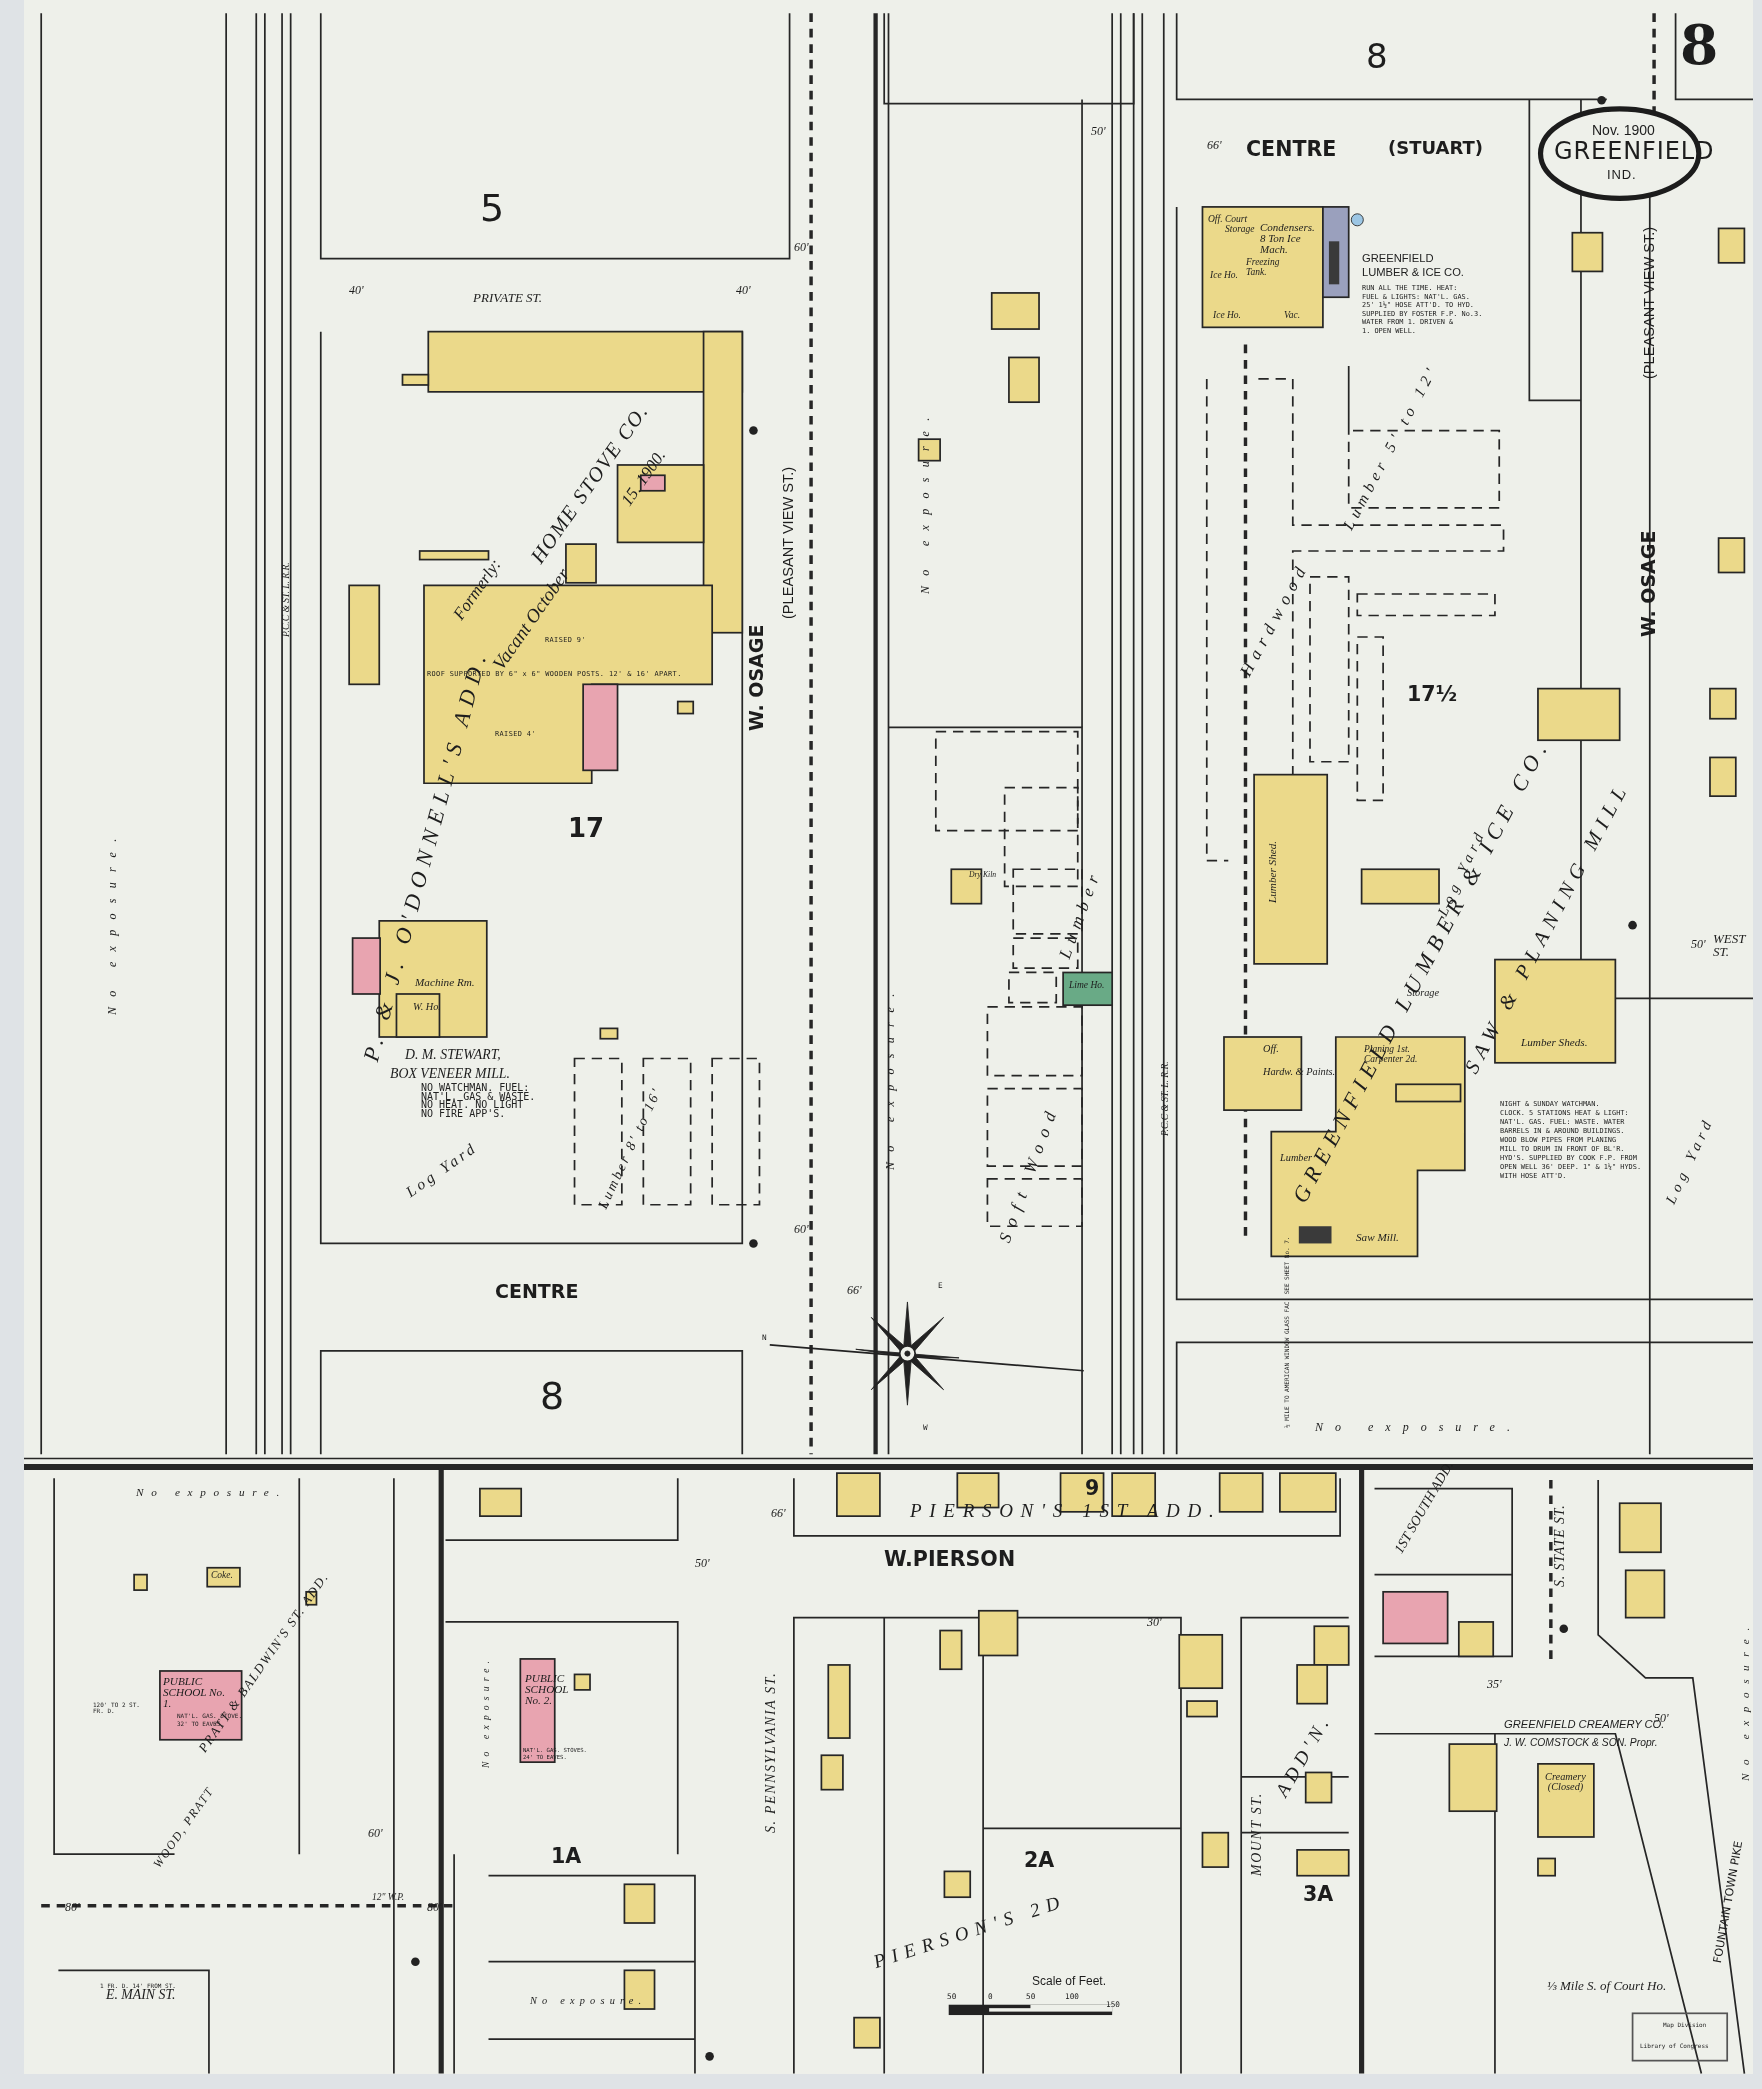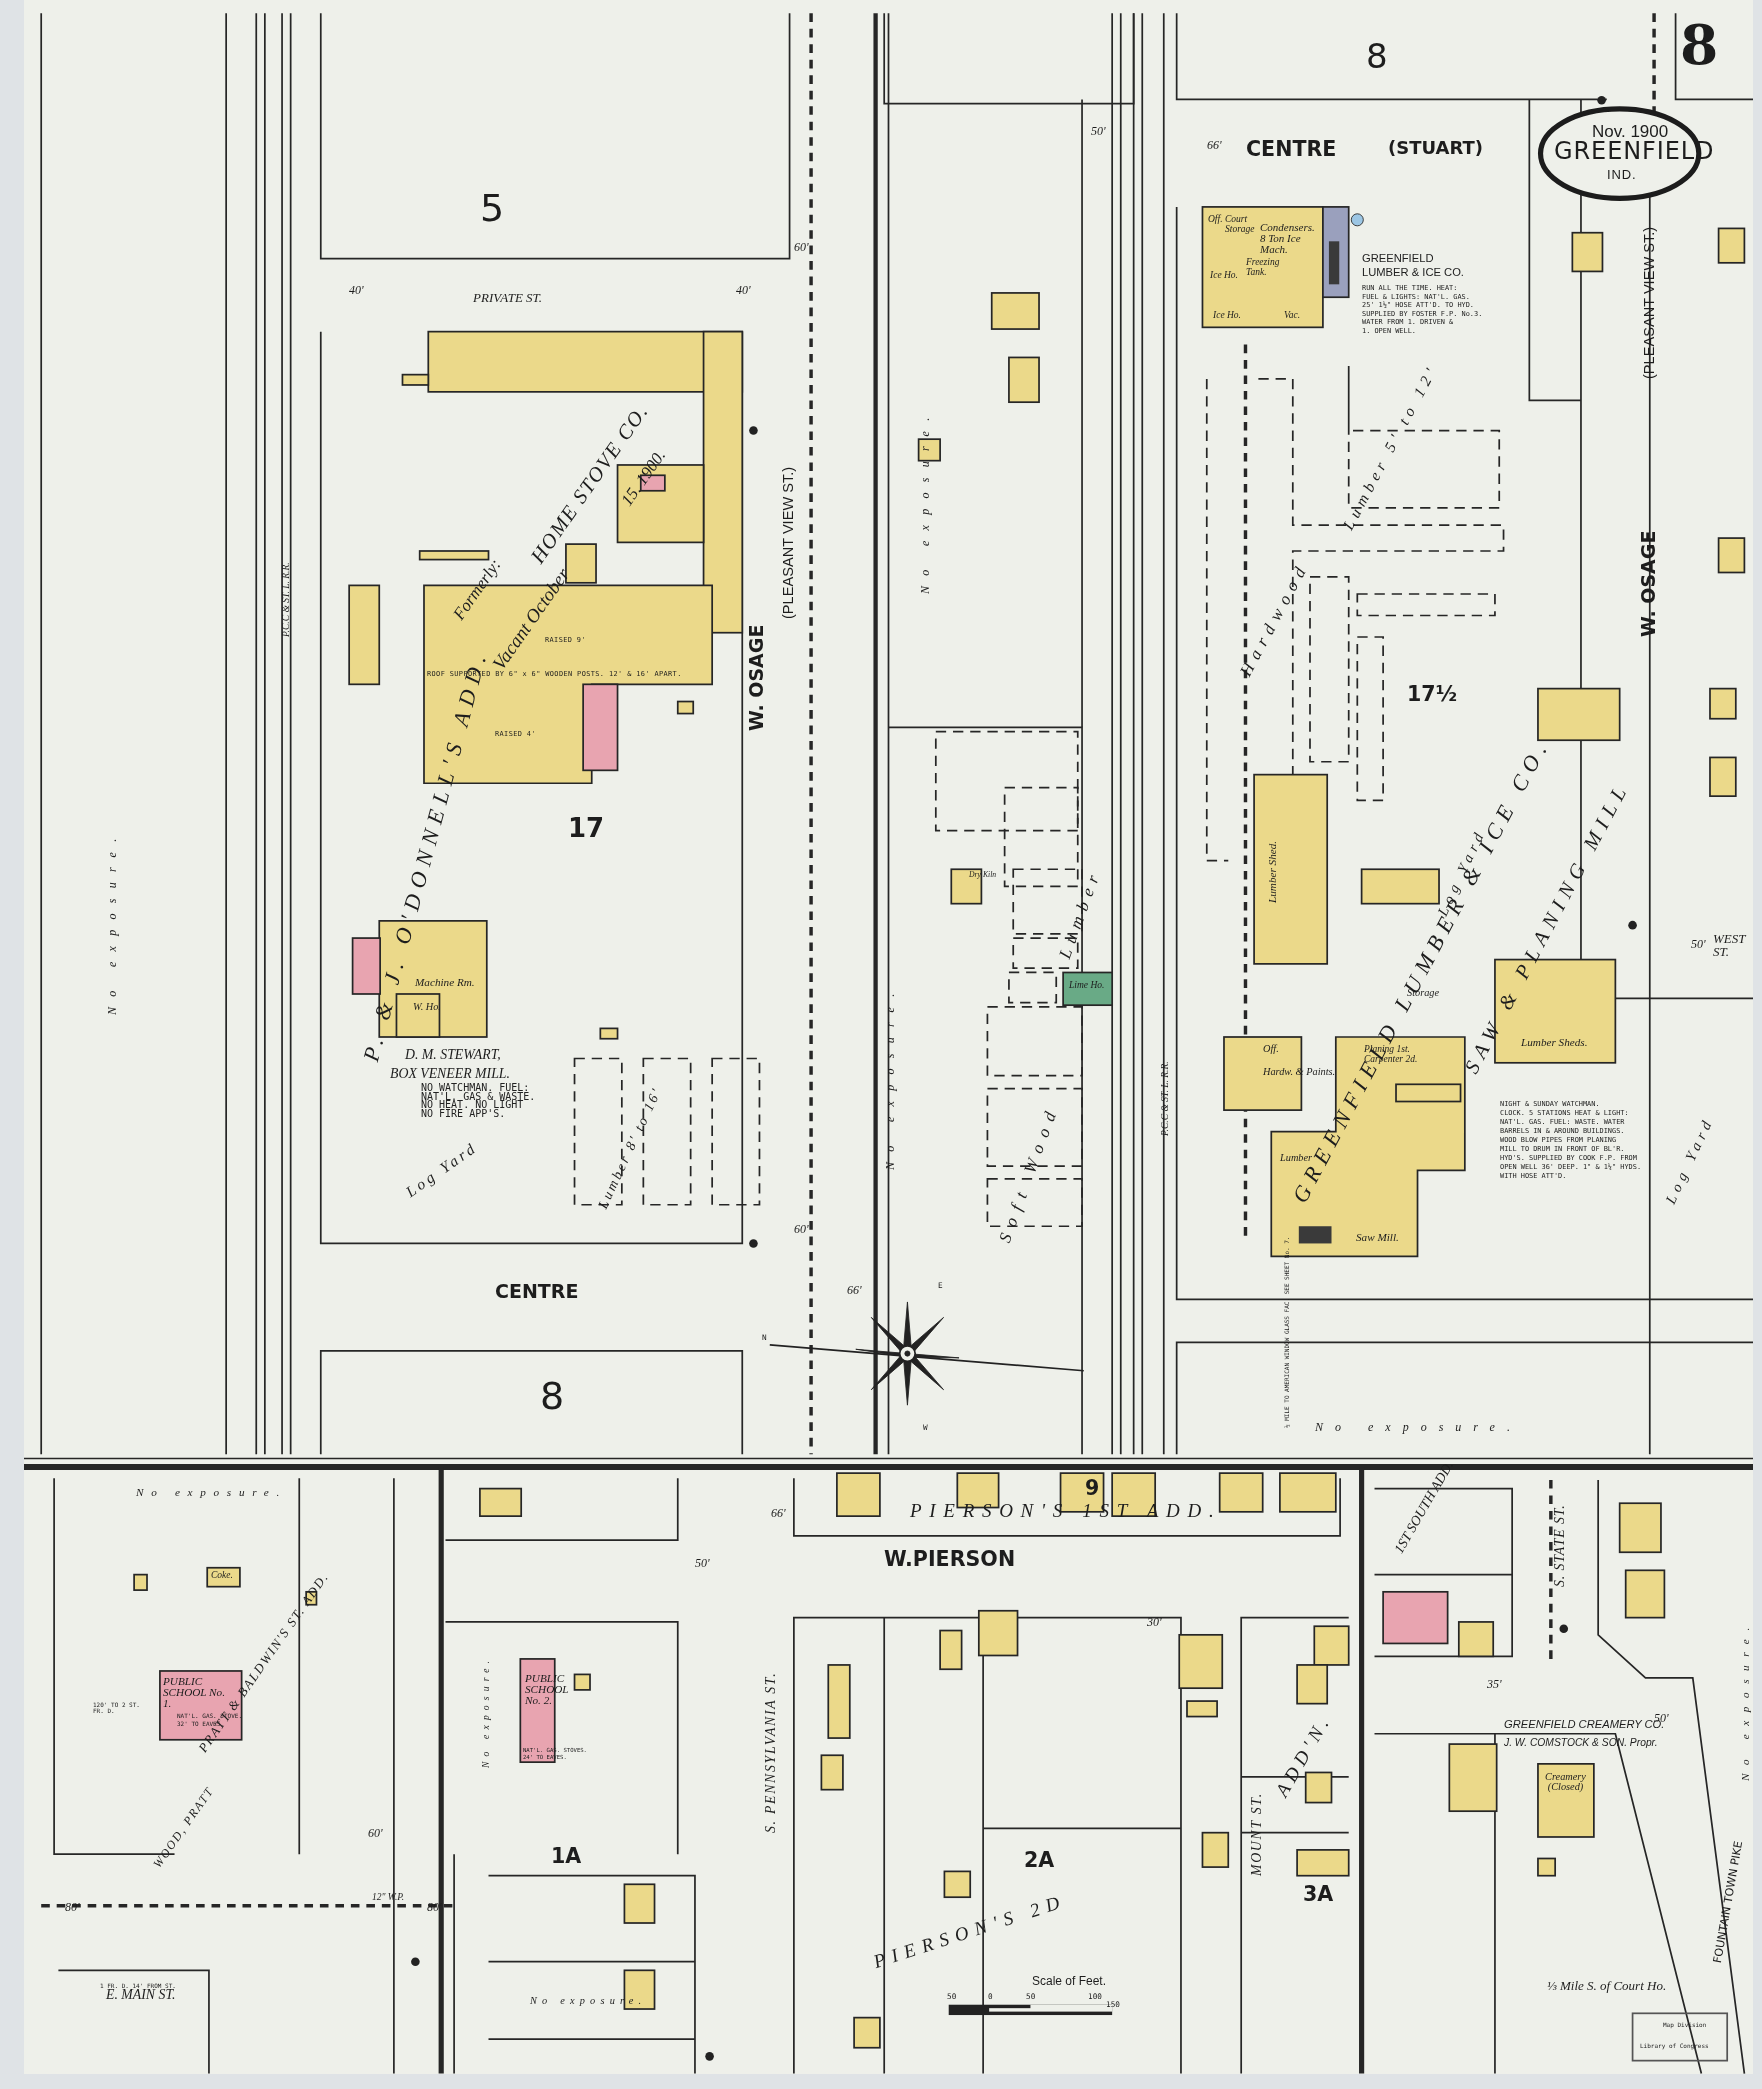--- a/index.html
+++ b/index.html
@@ -224,21 +224,21 @@
         <circle cx="848" cy="1445" r="5"></circle>
         <circle cx="1870" cy="1075" r="5"></circle>
         <circle cx="1790" cy="1893" r="5"></circle>
         <circle cx="455" cy="2280" r="5"></circle>
         <circle cx="797" cy="2390" r="5"></circle>
       </g>
 
   <rect x="1870" y="2340" width="110" height="55" fill="none" stroke="#555" stroke-width="2"></rect>
 </svg>
 
-<div class="lbl" style="left:1568px;top:123px;font-size:17px;">Nov. 1900</div>
+<div class="lbl" style="left:1568px;top:123px;font-size:14px;">Nov. 1900</div>
 <div class="lbl big" style="left:1530px;top:139px;font-size:24px;font-weight:normal;letter-spacing:0.9px;">GREENFIELD</div>
 <div class="lbl" style="left:1583px;top:168px;font-size:13px;letter-spacing:0.9px;">IND.</div>
 <div class="lbl" style="left:1656px;top:17px;font-size:55px;font-family:'DejaVu Serif',serif;font-weight:bold;">8</div>
 
 <div class="lbl big" style="left:456px;top:189px;font-size:38px;font-weight:normal;">5</div>
 <div class="lbl big" style="left:1342px;top:39px;font-size:34px;font-weight:normal;">8</div>
 <div class="lbl big" style="left:516px;top:1377px;font-size:38px;font-weight:normal;">8</div>
 <div class="lbl big" style="left:544px;top:815px;font-size:26px;">17</div>
 <div class="lbl big" style="left:1383px;top:684px;font-size:20.6px;">17½</div>
 <div class="lbl big" style="left:1061px;top:1478px;font-size:20.6px;">9</div>
@@ -363,21 +363,21 @@
 <div class="lbl xs" style="left:76px;top:1983px;font-size:6px;">1 FR. D. 14' FROM ST.</div>
 <div class="lbl it" style="left:348px;top:1893px;font-size:9.5px;">12" W.P.</div>
 <div class="lbl xs" style="left:69px;top:1702px;font-size:6px;width:47px;white-space:normal;">120' TO 2 ST. FR. D.</div>
 <div class="lbl xs" style="left:1639px;top:2022px;font-size:6px;">Map Division</div>
 <div class="lbl xs" style="left:1616px;top:2043px;font-size:6px;">Library of Congress</div>
 
 <div class="lbl" style="left:1008px;top:1975px;font-size:12px;">Scale of Feet.</div>
 <div class="lbl xs" style="left:923px;top:1993px;">50</div>
 <div class="lbl xs" style="left:964px;top:1993px;">0</div>
 <div class="lbl xs" style="left:1002px;top:1993px;">50</div>
-<div class="lbl xs" style="left:1064px;top:1993px;">100</div>
+<div class="lbl xs" style="left:1041px;top:1993px;">100</div>
 <div class="lbl xs" style="left:1082px;top:1993px;margin-top:8px;">150</div>
 
 <div class="lbl xs" style="left:738px;top:1334px;">N</div>
 <div class="lbl xs" style="left:914px;top:1282px;">E</div>
 <div class="lbl xs" style="left:899px;top:1424px;">W</div>
 
 <div class="lbl it" style="left:325px;top:284px;font-size:12px;">40'</div>
 <div class="lbl it" style="left:712px;top:284px;font-size:12px;">40'</div>
 <div class="lbl it" style="left:770px;top:241px;font-size:12px;">60'</div>
 <div class="lbl it" style="left:1067px;top:125px;font-size:12px;">50'</div>

